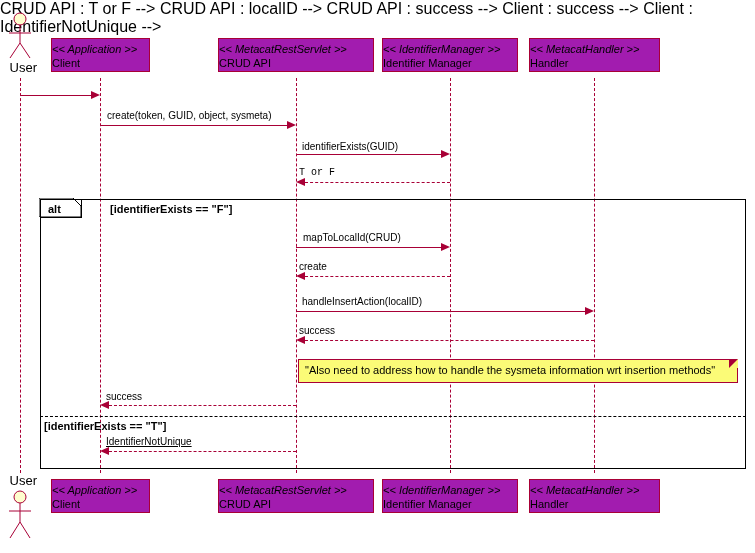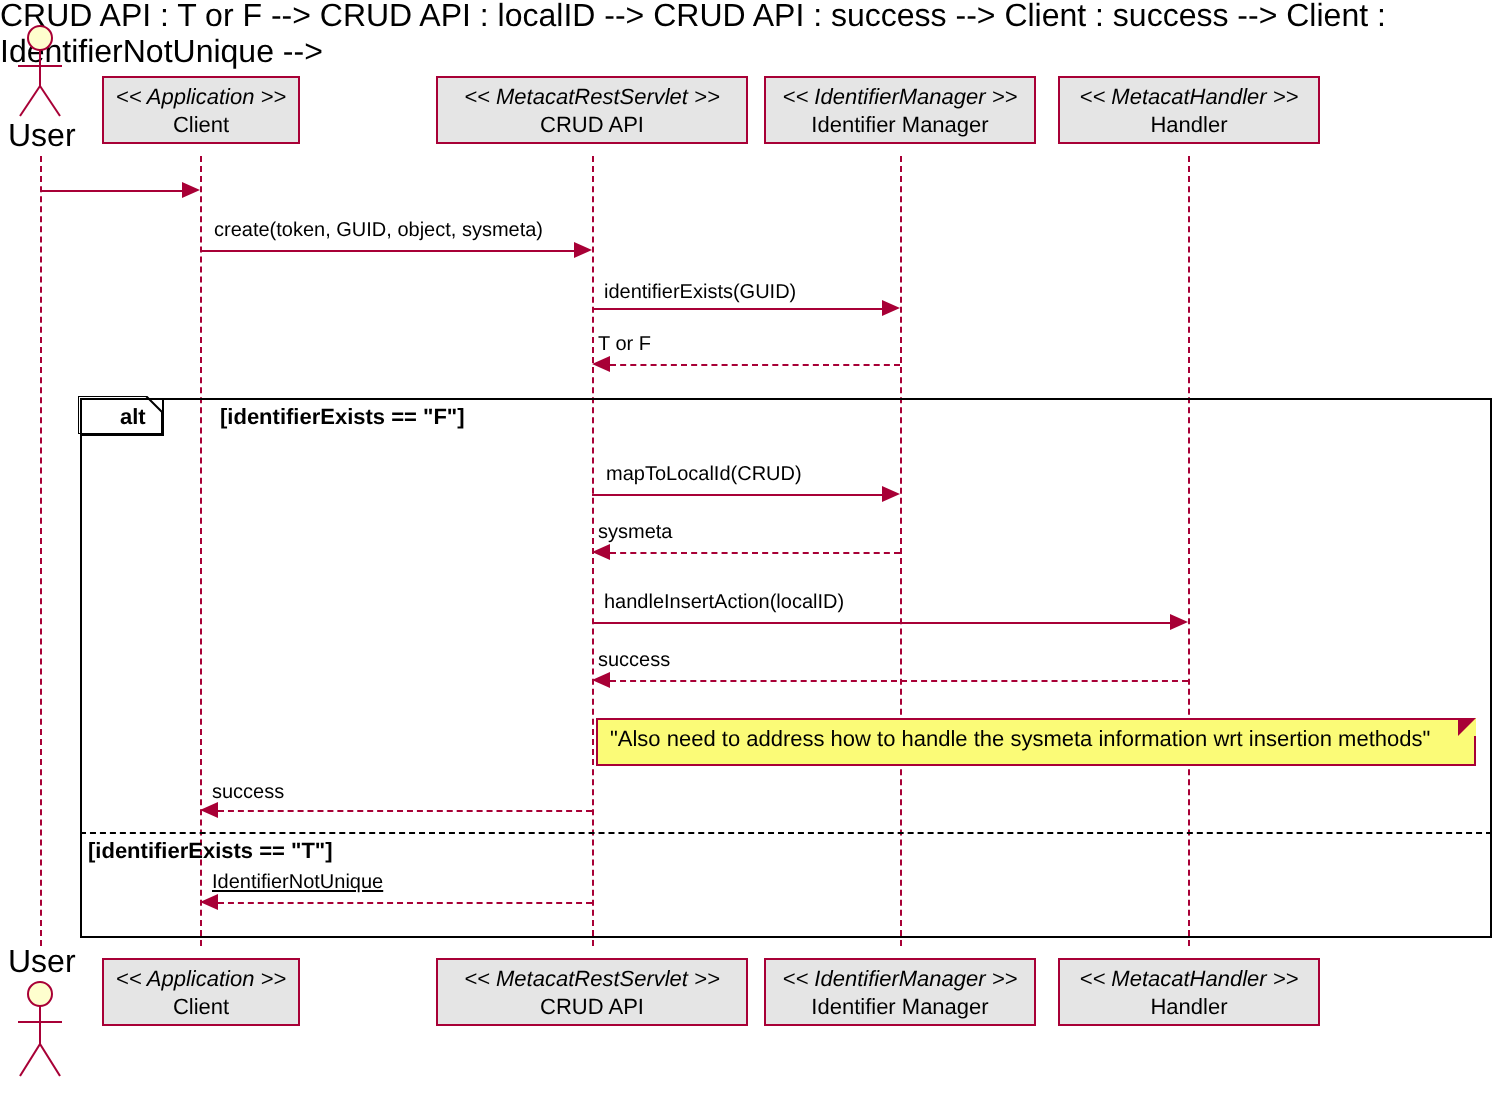--- a/index.html
+++ b/index.html
@@ -18,46 +18,45 @@
     background: #ffffff;
   }
   .lifeline {
     position: absolute;
     width: 0;
     border-left: 1px dashed #A80036;
   }
   .actor-box {
     position: absolute;
     box-sizing: border-box;
-    background: #e5e5e5;
+    background: #a21caf;
     border: 1px solid #A80036;
-    text-align: center;
     font-size: 11px;
     color: #000000;
     line-height: 1.25;
     padding-top: 4px;
   }
   .actor-box .stereo {
     font-style: italic;
     display: block;
     white-space: nowrap;
   }
   .actor-box .nm {
     display: block;
     white-space: nowrap;
   }
   .stick {
     position: absolute;
   }
   .stick svg { display: block; }
   .stick-label {
     position: absolute;
-    font-size: 16px;
-    color: #000000;
-    text-align: left;
+    font-size: 13px;
+    color: #000000;
+    text-align: right;
     white-space: nowrap;
   }
   .arrow-line {
     position: absolute;
     height: 0;
     border-top: 1px solid #A80036;
   }
   .arrow-line.dashed {
     border-top: 1px dashed #A80036;
   }
@@ -184,41 +183,41 @@
   <div class="msg-label" style="left:107px; top:110px;">create(token, GUID, object, sysmeta)</div>
   <div class="arrow-line" style="left:100px; top:125px; width:187px;"></div>
   <div class="arrow-head right" style="left:287px; top:121px;"></div>
 
   
   <div class="msg-label" style="left:302px; top:141px;">identifierExists(GUID)</div>
   <div class="arrow-line" style="left:296px; top:154px; width:145px;"></div>
   <div class="arrow-head right" style="left:441px; top:150px;"></div>
 
    CRUD API : T or F --&gt;
-  <div class="msg-label" style="left:299px; top:167px;">T or F</div>
+  <div class="msg-label" style="left:299px; top:167px;font-family:Liberation Mono, monospace;">T or F</div>
   <div class="arrow-line dashed" style="left:305px; top:182px; width:145px;"></div>
   <div class="arrow-head left" style="left:296px; top:178px;"></div>
 
   
   <div class="frame" style="left:40px; top:199px; width:706px; height:270px;"></div>
   <div class="frame-tab" style="left:40px; top:199px; width:42px; height:19px; border-bottom-right-radius:0;">
     <svg width="42" height="19" viewBox="0 0 42 19" style="position:absolute; left:-1px; top:-1px;">
       <path d="M0 0 L34 0 L42 8 L42 19 L0 19 Z" fill="none" stroke="#000000" stroke-width="1"></path>
     </svg>
   </div>
-  <div class="frame-op" style="left:60px; top:203px;">alt</div>
+  <div class="frame-op" style="left:48px; top:203px;">alt</div>
   <div class="frame-guard" style="left:110px; top:203px;">[identifierExists == "F"]</div>
 
   
   <div class="msg-label" style="left:303px; top:232px;">mapToLocalId(CRUD)</div>
   <div class="arrow-line" style="left:296px; top:247px; width:145px;"></div>
   <div class="arrow-head right" style="left:441px; top:243px;"></div>
 
    CRUD API : localID --&gt;
-  <div class="msg-label" style="left:299px; top:261px;">sysmeta</div>
+  <div class="msg-label" style="left:299px; top:261px;">create</div>
   <div class="arrow-line dashed" style="left:305px; top:276px; width:145px;"></div>
   <div class="arrow-head left" style="left:296px; top:272px;"></div>
 
   
   <div class="msg-label" style="left:302px; top:296px;">handleInsertAction(localID)</div>
   <div class="arrow-line" style="left:296px; top:311px; width:289px;"></div>
   <div class="arrow-head right" style="left:585px; top:307px;"></div>
 
    CRUD API : success --&gt;
   <div class="msg-label" style="left:299px; top:325px;">success</div>

